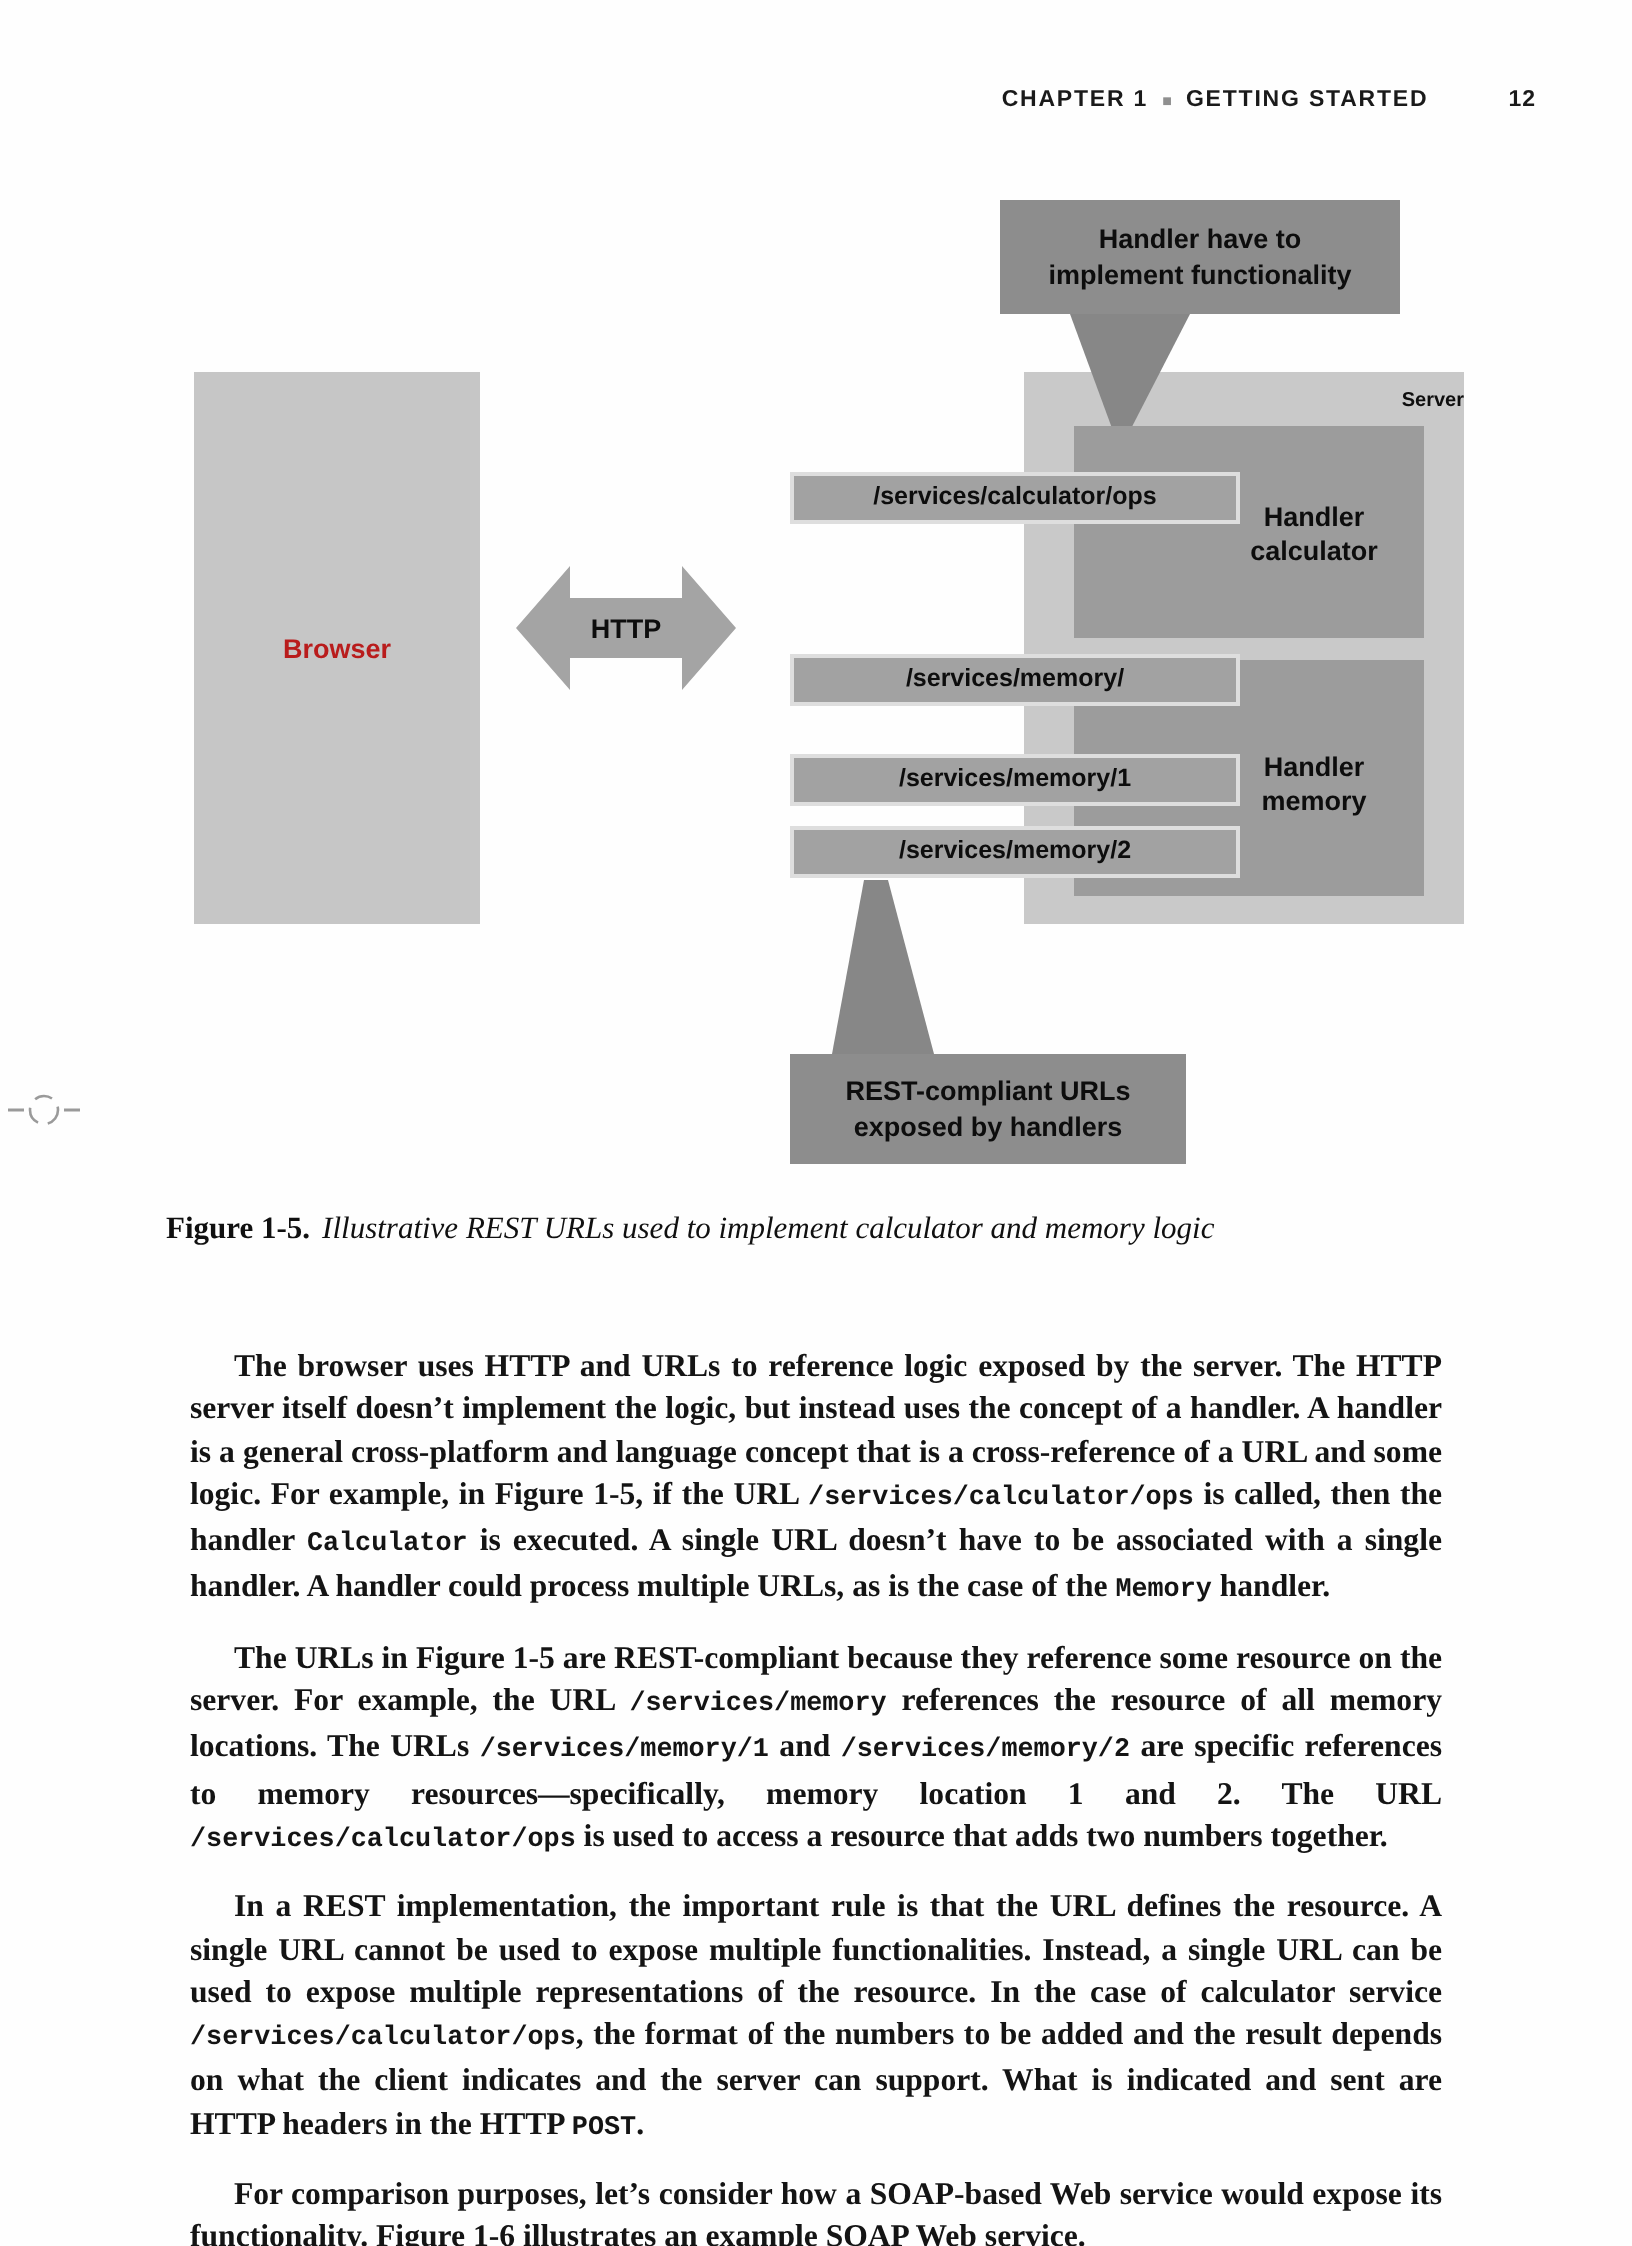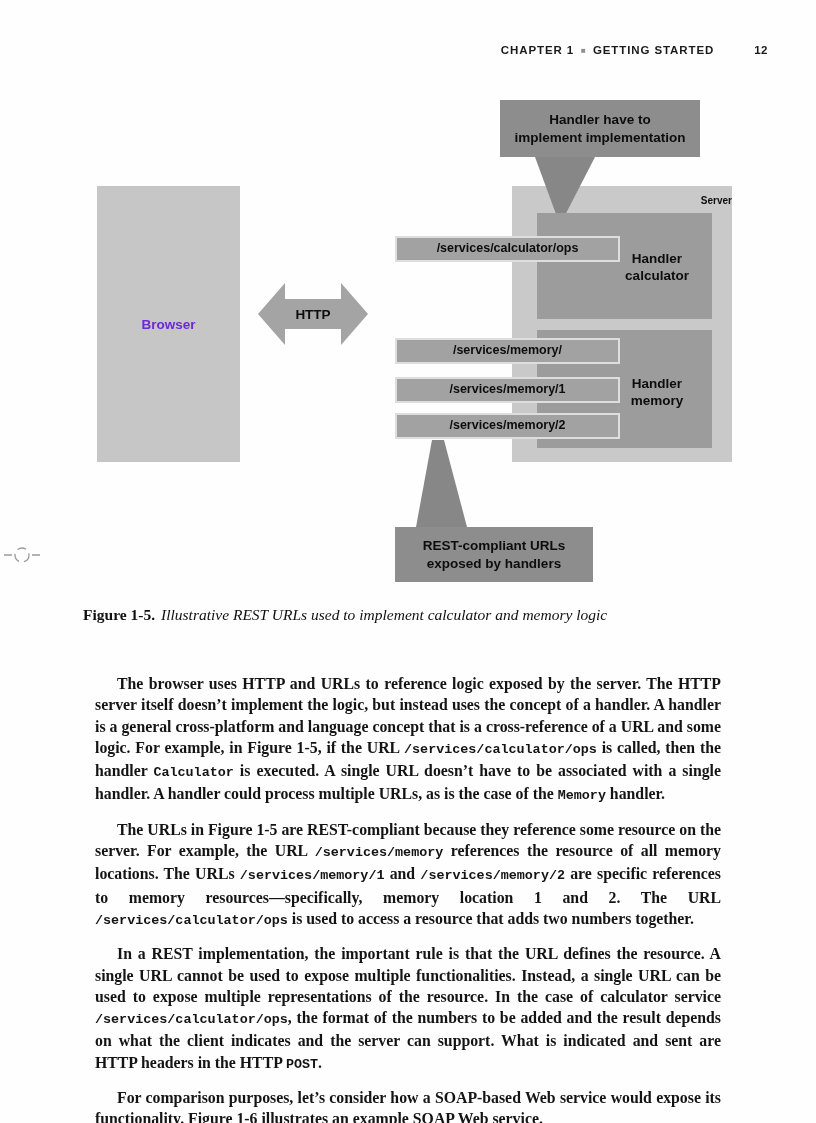--- a/index.html
+++ b/index.html
@@ -48,42 +48,42 @@
   .server-box {
     position: absolute; left: 512px; top: 186px; width: 220px; height: 276px;
     background: #c9c9c9;
   }
   .server-label { text-align: right; padding-top: 9px; font-size: 10px; }
 
   .browser-box {
     position: absolute; left: 97px; top: 186px; width: 143px; height: 276px;
     background: #c6c6c6;
     display: flex; align-items: center; justify-content: center;
-    font: bold 13.5px "Liberation Sans", sans-serif; color: #6d28d9;
+    font: bold 13.5px "Liberation Sans", sans-serif; color: #b91c1c;
   }
 
   .handler-box { position: absolute; background: #9c9c9c; }
   .handler-calc { left: 537px; top: 213px; width: 175px; height: 106px; }
   .handler-mem  { left: 537px; top: 330px; width: 175px; height: 118px; }
   .handler-label {
     position: absolute; left: 60px; width: 120px; text-align: center;
     font: bold 13.5px/17px "Liberation Sans", sans-serif; color: #0d0d0d;
   }
   .handler-calc .handler-label { top: 37px; }
   .handler-mem  .handler-label { top: 45px; }
 
   .url-bar {
     position: absolute; left: 395px; width: 225px; height: 26px;
     background: #a2a2a2; border: 2px solid #dedede;
     text-align: center;
     font: bold 12.5px/21px "Liberation Sans", sans-serif;
     color: #0d0d0d;
   }
   .url-calc { top: 236px; }
-  .url-mem0 { top: 338px; }
+  .url-mem0 { top: 327px; }
   .url-mem1 { top: 377px; }
   .url-mem2 { top: 413px; }
 
   .arrow-down { position: absolute; left: 535px; top: 157px; }
   .wedge-up   { position: absolute; left: 410px; top: 440px; }
   .http-arrow { position: absolute; left: 258px; top: 283px; }
   .http-label {
     position: absolute; left: 258px; top: 283px; width: 110px; height: 62px;
     display: flex; align-items: center; justify-content: center;
     font: bold 13.5px "Liberation Sans", sans-serif; color: #0d0d0d;
@@ -117,21 +117,21 @@
     <span>CHAPTER 1</span>
     <span class="sep">■</span>
     <span>GETTING STARTED</span>
     <span class="pageno">12</span>
   </div>
 
   <div class="diagram">
 
     <div class="callout top-callout">
       <div>Handler have to</div>
-      <div>implement implementation</div>
+      <div>implement functionality</div>
     </div>
 
     <div class="server-box">
       <div class="server-label diag-sans">Server</div>
     </div>
 
     <svg class="arrow-down" width="62" height="68" viewBox="0 0 62 68">
       <polygon points="0,0 60,0 25,68" fill="#878787"></polygon>
     </svg>
 

